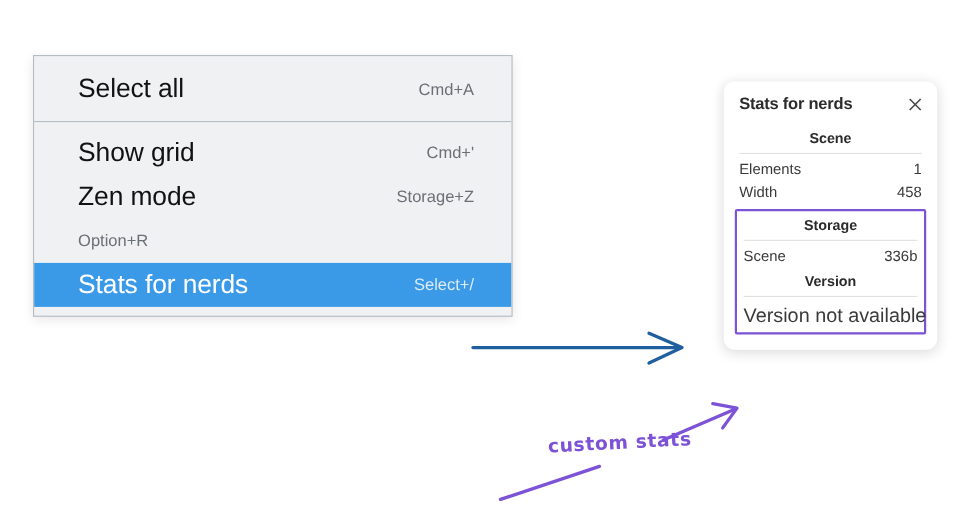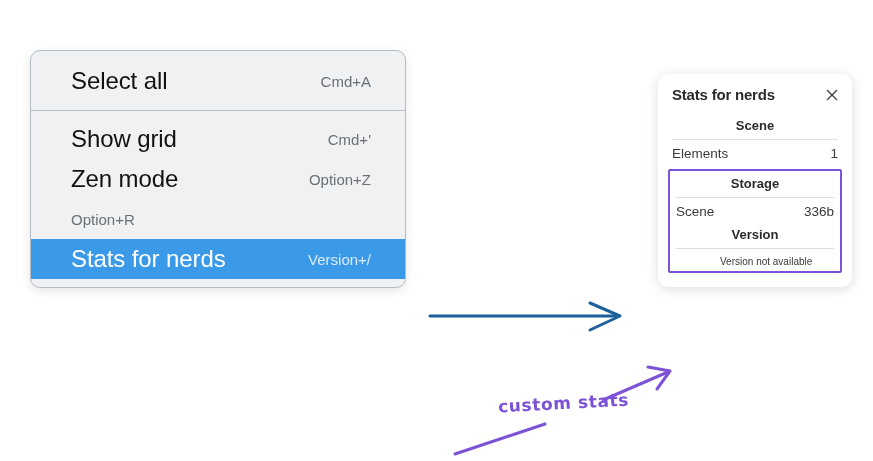--- a/index.html
+++ b/index.html
@@ -17,24 +17,24 @@
     height: 461px;
     background: #ffffff;
     overflow: hidden;
   }
 
   
   #context-menu {
     position: absolute;
     left: 30px;
     top: 50px;
-    width: 376px;
+    width: 436px;
     background: #eff1f3;
     border: 1px solid #b6bcc4;
-    border-radius: 10px;
+    border-radius: 0;
     box-shadow: 0 3px 10px rgba(0,0,0,0.10);
     overflow: hidden;
     box-sizing: border-box;
   }
   .menu-section {
     padding: 8px 0;
   }
   .menu-section.first {
     padding: 10px 0 9px 0;
   }
@@ -120,25 +120,24 @@
     display: flex;
     align-items: center;
     justify-content: space-between;
     font-size: 13.5px;
     color: #3a3a3a;
     padding: 3px 4px;
   }
   .stat-row .k { white-space: nowrap; }
   .stat-row .v { white-space: nowrap; }
   .stat-note {
-    font-size: 10px;
+    font-size: 18px;
     color: #3a3a3a;
     padding: 4px 4px 2px 4px;
     white-space: nowrap;
-    margin-left: 44px;
   }
   
   #highlight-box {
     border: 2px solid #7c52d6;
     border-radius: 2px;
     padding: 0 2px 2px 2px;
     margin: 5px 0 0 0;
   }
 
   
@@ -179,28 +178,28 @@
 
     <div class="menu-divider"></div>
 
     <div class="menu-section">
       <div class="menu-item">
         <span class="label">Show grid</span>
         <span class="shortcut">Cmd+'</span>
       </div>
       <div class="menu-item">
         <span class="label">Zen mode</span>
-        <span class="shortcut">Option+Z</span>
+        <span class="shortcut">Storage+Z</span>
       </div>
       <div class="menu-item">
         <span class="shortcut">Option+R</span>
       </div>
       <div class="menu-item selected">
         <span class="label">Stats for nerds</span>
-        <span class="shortcut">Version+/</span>
+        <span class="shortcut">Select+/</span>
       </div>
     </div>
   </div>
 
   <div id="stats-panel">
 
     <div class="panel-header">
       <span class="panel-title">Stats for nerds</span>
       <span>
         <svg class="close-icon" viewBox="0 0 16 16" aria-hidden="true">
@@ -210,20 +209,24 @@
       </span>
     </div>
 
     <div>
       <div class="section-title">Scene</div>
       <div class="section-rule"></div>
       <div class="stat-row">
         <span class="k">Elements</span>
         <span class="v">1</span>
       </div>
+      <div class="stat-row">
+        <span class="k">Width</span>
+        <span class="v">458</span>
+      </div>
     </div>
 
     <div id="highlight-box">
 
       <div>
         <div class="section-title">Storage</div>
         <div class="section-rule"></div>
         <div class="stat-row">
           <span class="k">Scene</span>
           <span class="v">336b</span>

